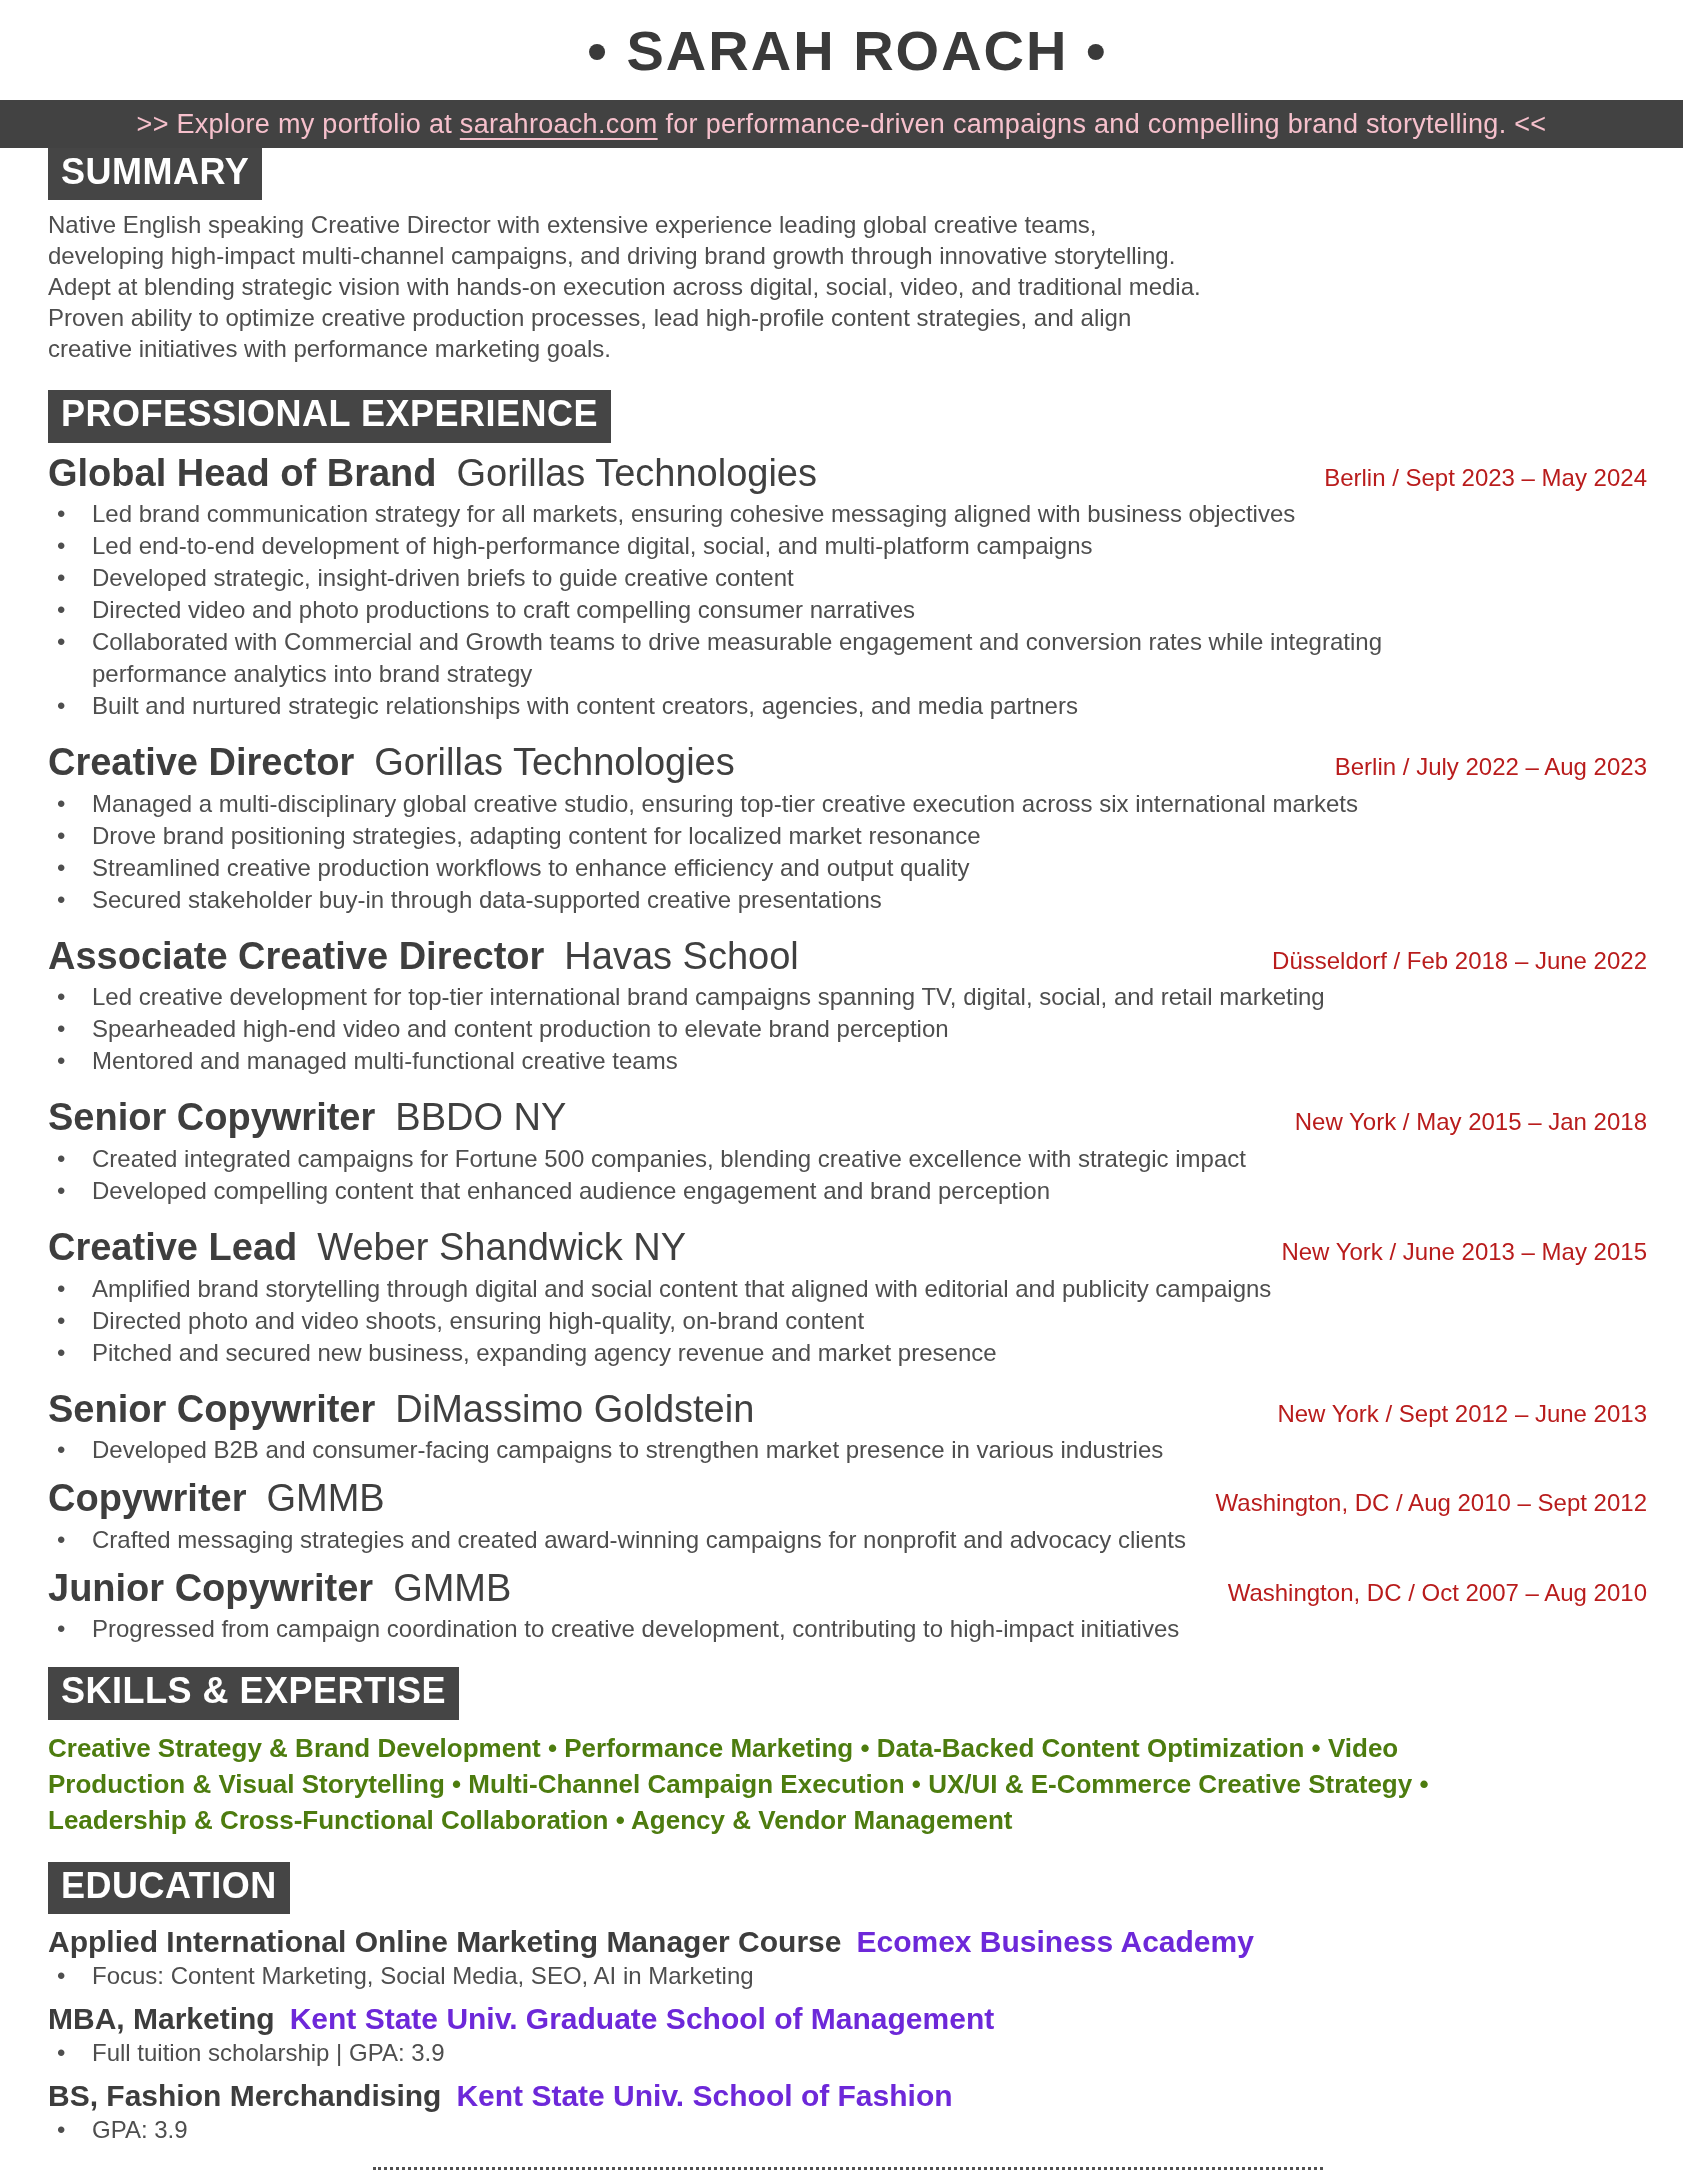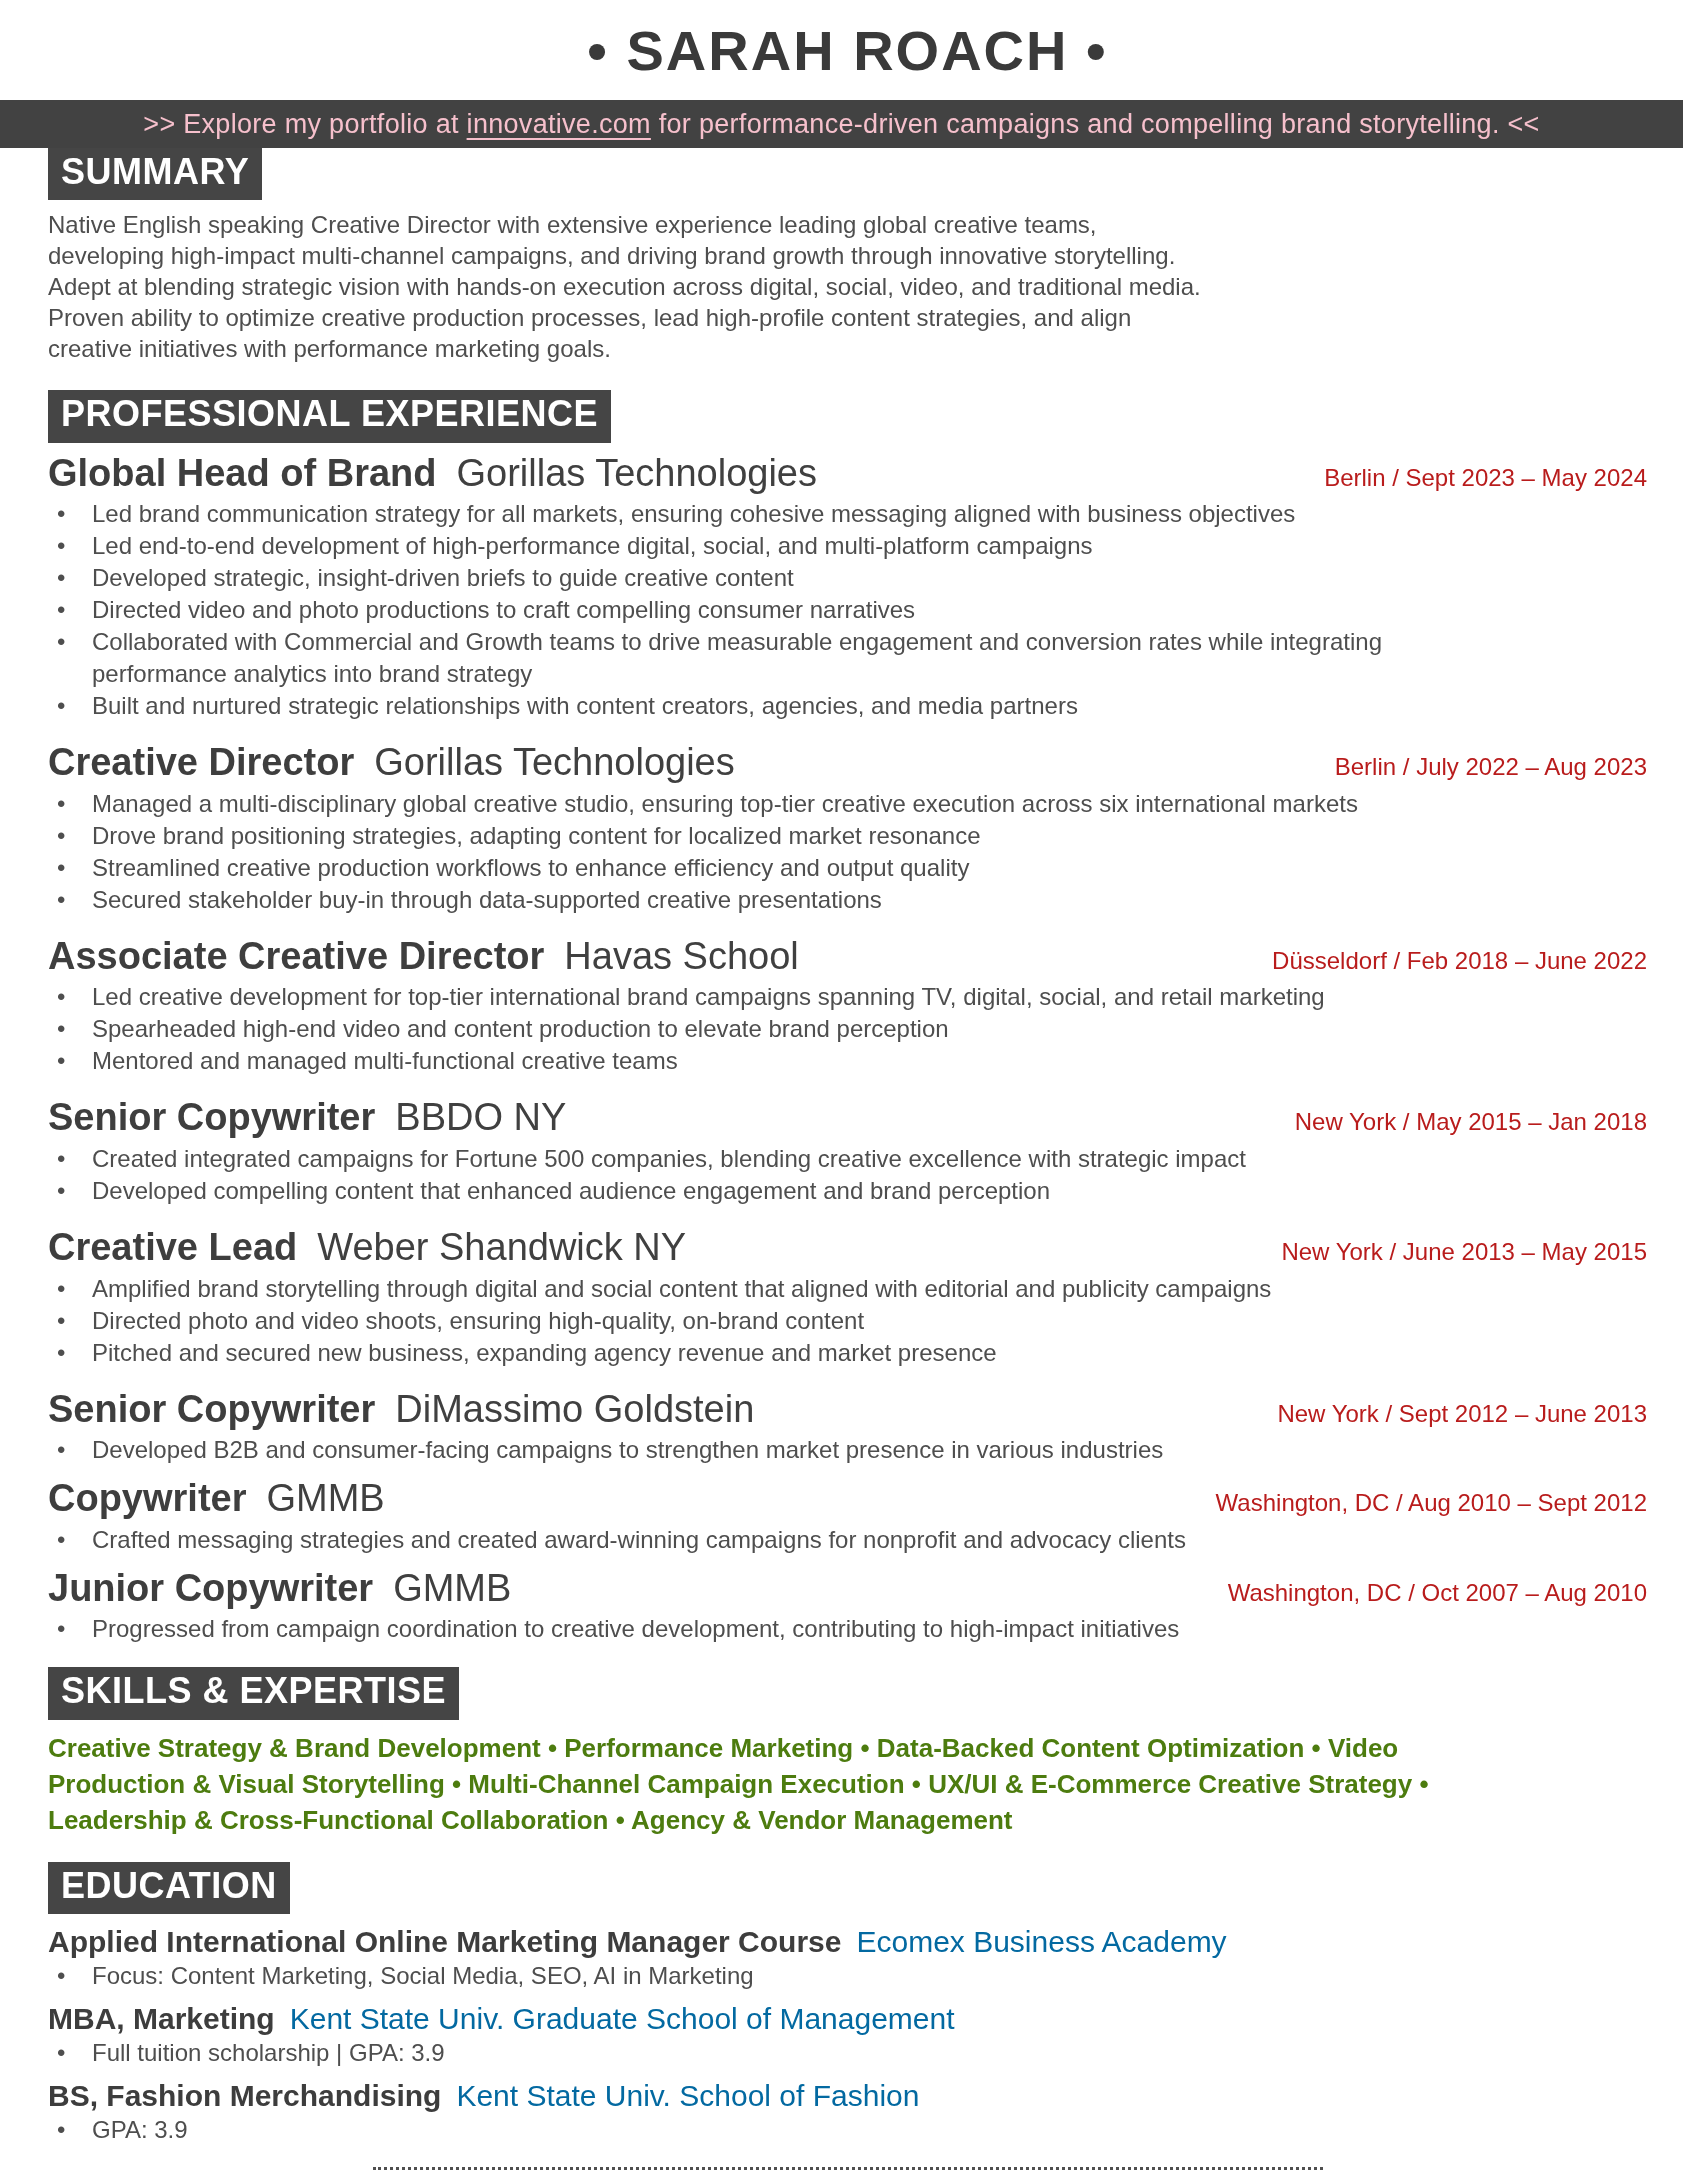--- a/index.html
+++ b/index.html
@@ -41,33 +41,33 @@
   .bullets li{position:relative;padding-left:44px;max-width:1406px;}
   .bullets li::before{content:"\2022";position:absolute;left:9px;}
 
   .sec.skills{margin-top:22px;}
   p.skills{font-size:26px;line-height:36px;font-weight:700;color:#4d7c0f;max-width:1421px;margin:10px 0 0;}
 
   .sec.edu{margin-top:24px;}
   .edu-item{margin-top:10px;}
   .edu-head{display:flex;align-items:baseline;}
   .edu-degree{font-size:30px;font-weight:700;color:#3d3d3d;line-height:1.2;}
-  .edu-school{font-size:30px;font-weight:400;color:#0369a1;margin-left:15px;line-height:1.2;text-align:right;}
+  .edu-school{font-size:30px;font-weight:700;color:#6d28d9;margin-left:15px;line-height:1.2;text-align:right;}
   .edu-item ul.bullets{margin-top:1px;line-height:30px;}
 
   .cutline{width:950px;margin:22px auto 0;border-top:3px dotted #4f4f4f;height:0;}
 </style>
 </head>
 <body>
 
 <div class="page">
 
   <div class="name">• SARAH ROACH •</div>
 
-  <div class="banner"><span>&gt;&gt; Explore my portfolio at </span><a>innovative.com</a><span> for performance-driven campaigns and compelling brand storytelling. &lt;&lt;</span></div>
+  <div class="banner"><span>&gt;&gt; Explore my portfolio at </span><a>sarahroach.com</a><span> for performance-driven campaigns and compelling brand storytelling. &lt;&lt;</span></div>
 
   <div class="sec summary">SUMMARY</div>
   <p class="summary">Native English speaking Creative Director with extensive experience leading global creative teams, developing high-impact multi-channel campaigns, and driving brand growth through innovative storytelling. Adept at blending strategic vision with hands-on execution across digital, social, video, and traditional media. Proven ability to optimize creative production processes, lead high-profile content strategies, and align creative initiatives with performance marketing goals.</p>
 
   <div class="sec exp">PROFESSIONAL EXPERIENCE</div>
   <div id="jobs">
       <div class="job">
         <div class="job-head">
           <span class="job-title">Global Head of Brand</span>
           <span class="job-company">Gorillas Technologies</span>

